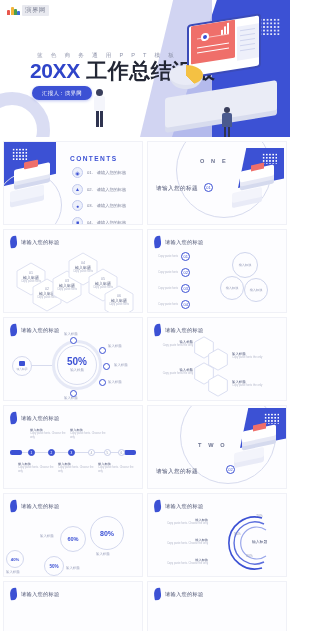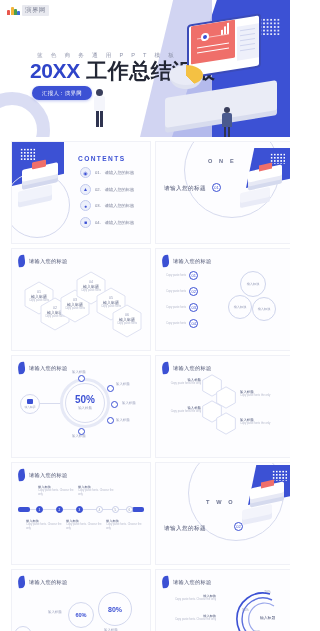--- a/index.html
+++ b/index.html
@@ -123,22 +123,22 @@
   .hfl-body{ position:absolute; left:2px; top:7px; width:11px; height:15px; background:#f4f5fb; border-radius:2px;}
   .hfl-leg { position:absolute; left:4px; top:22px; width:2.5px; height:16px; background:#2f3450;}
   .hfl-leg.r{ left:8px; }
 
   
   .grid {
     position:absolute; left:0; top:141px; width:290px;
     display:grid; grid-template-columns:1fr 1fr; gap:4px 4px; padding:0 3px;
   }
   .slide {
-    position:relative; width:100%; height:103px; background:#fdfdff;
-    overflow:hidden; border:.5px solid #f0f1f7;margin-left:8px;
+    position:relative; width:100%; height:84px; background:#fdfdff;
+    overflow:hidden; border:.5px solid #f0f1f7;
   }
   .sl-head { position:absolute; left:6px; top:6px; display:flex; align-items:center; gap:4px; }
   .sl-swoosh { width:7px; height:12px; position:relative; }
   .sl-swoosh:before{
     content:""; position:absolute; left:0; top:0; width:7px; height:12px;
     background:#3c51d4; border-radius:60% 10% 50% 10%; transform:rotate(-8deg);
   }
   .sl-title { font-size:5.2px; color:#4a5170; letter-spacing:.3px; white-space:nowrap; }
 
   

